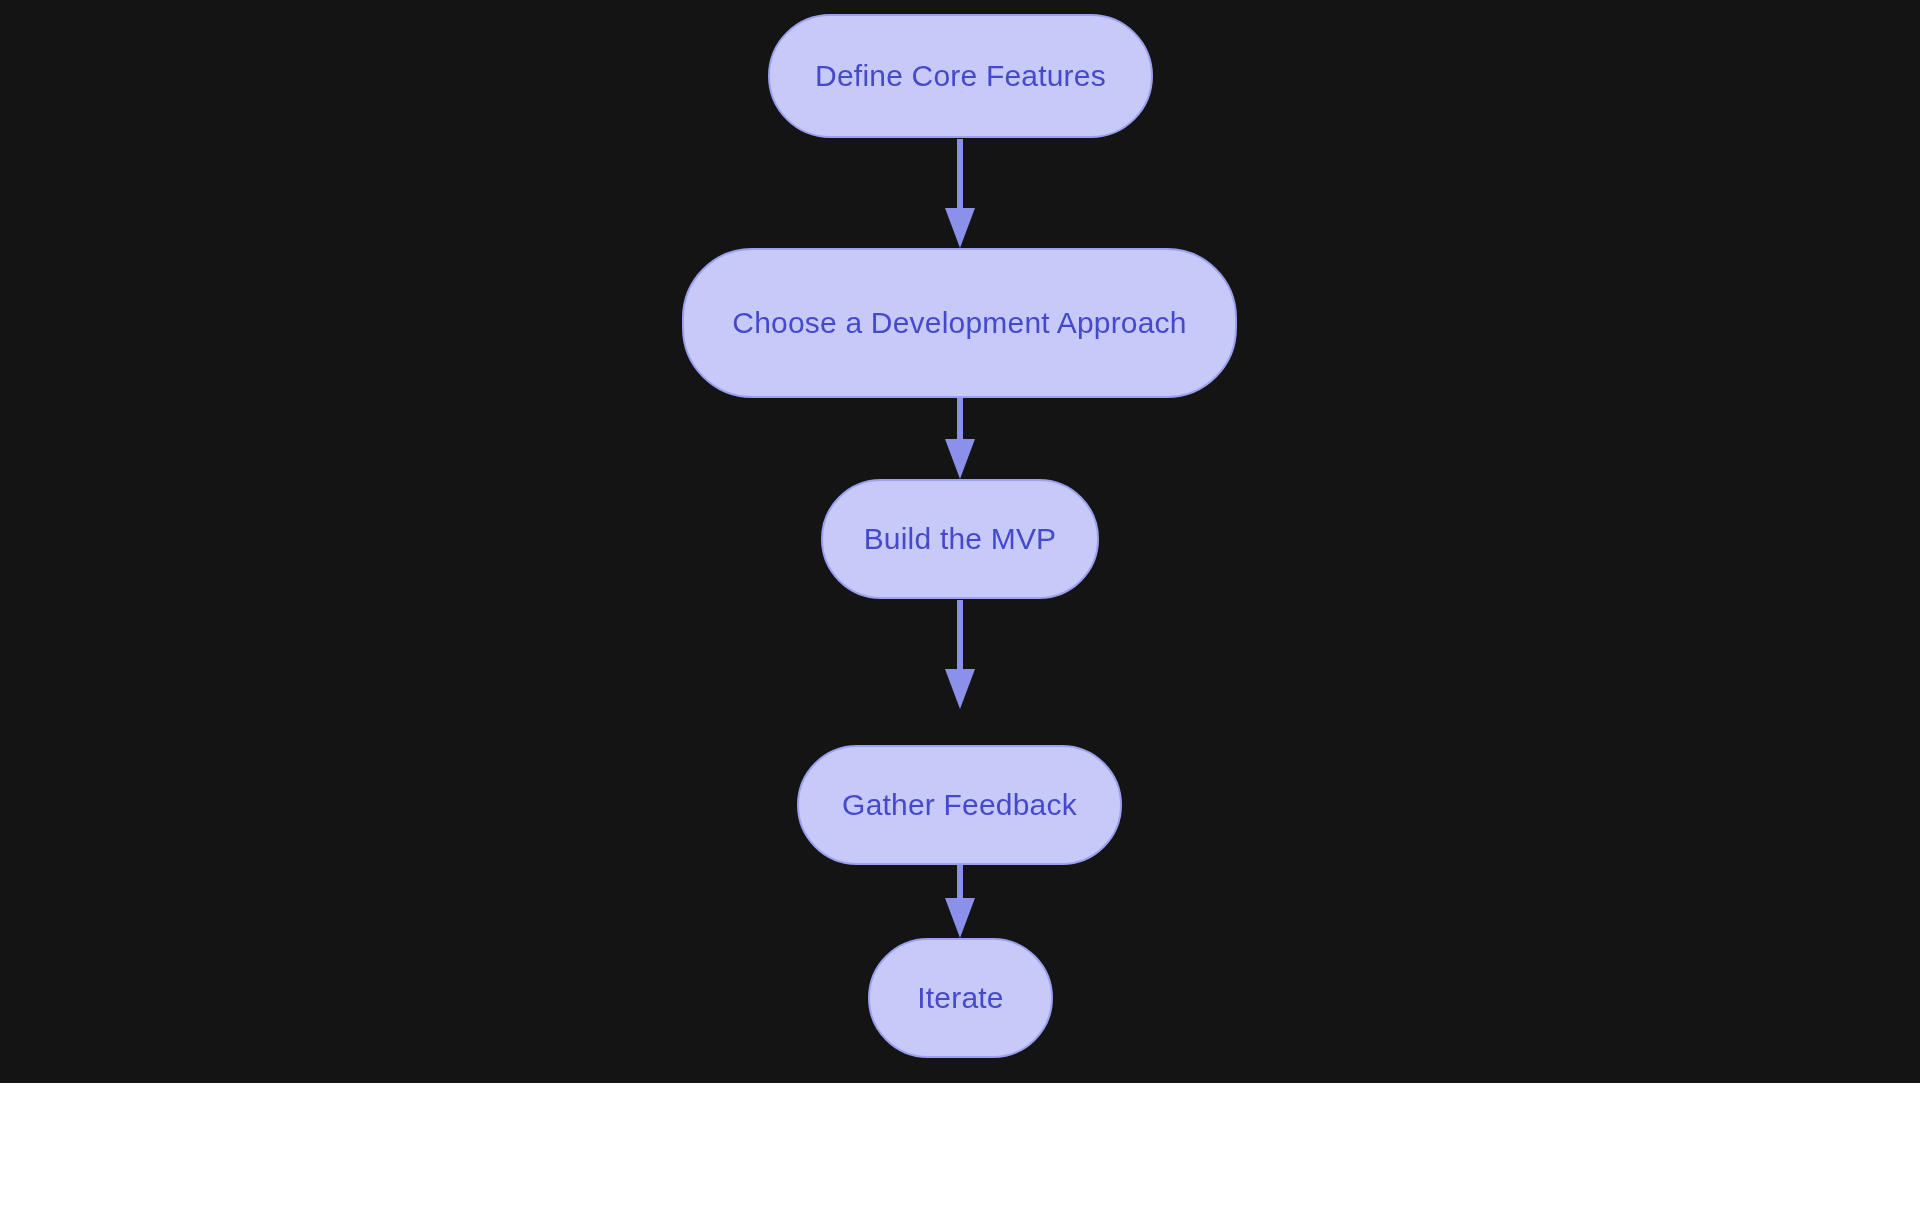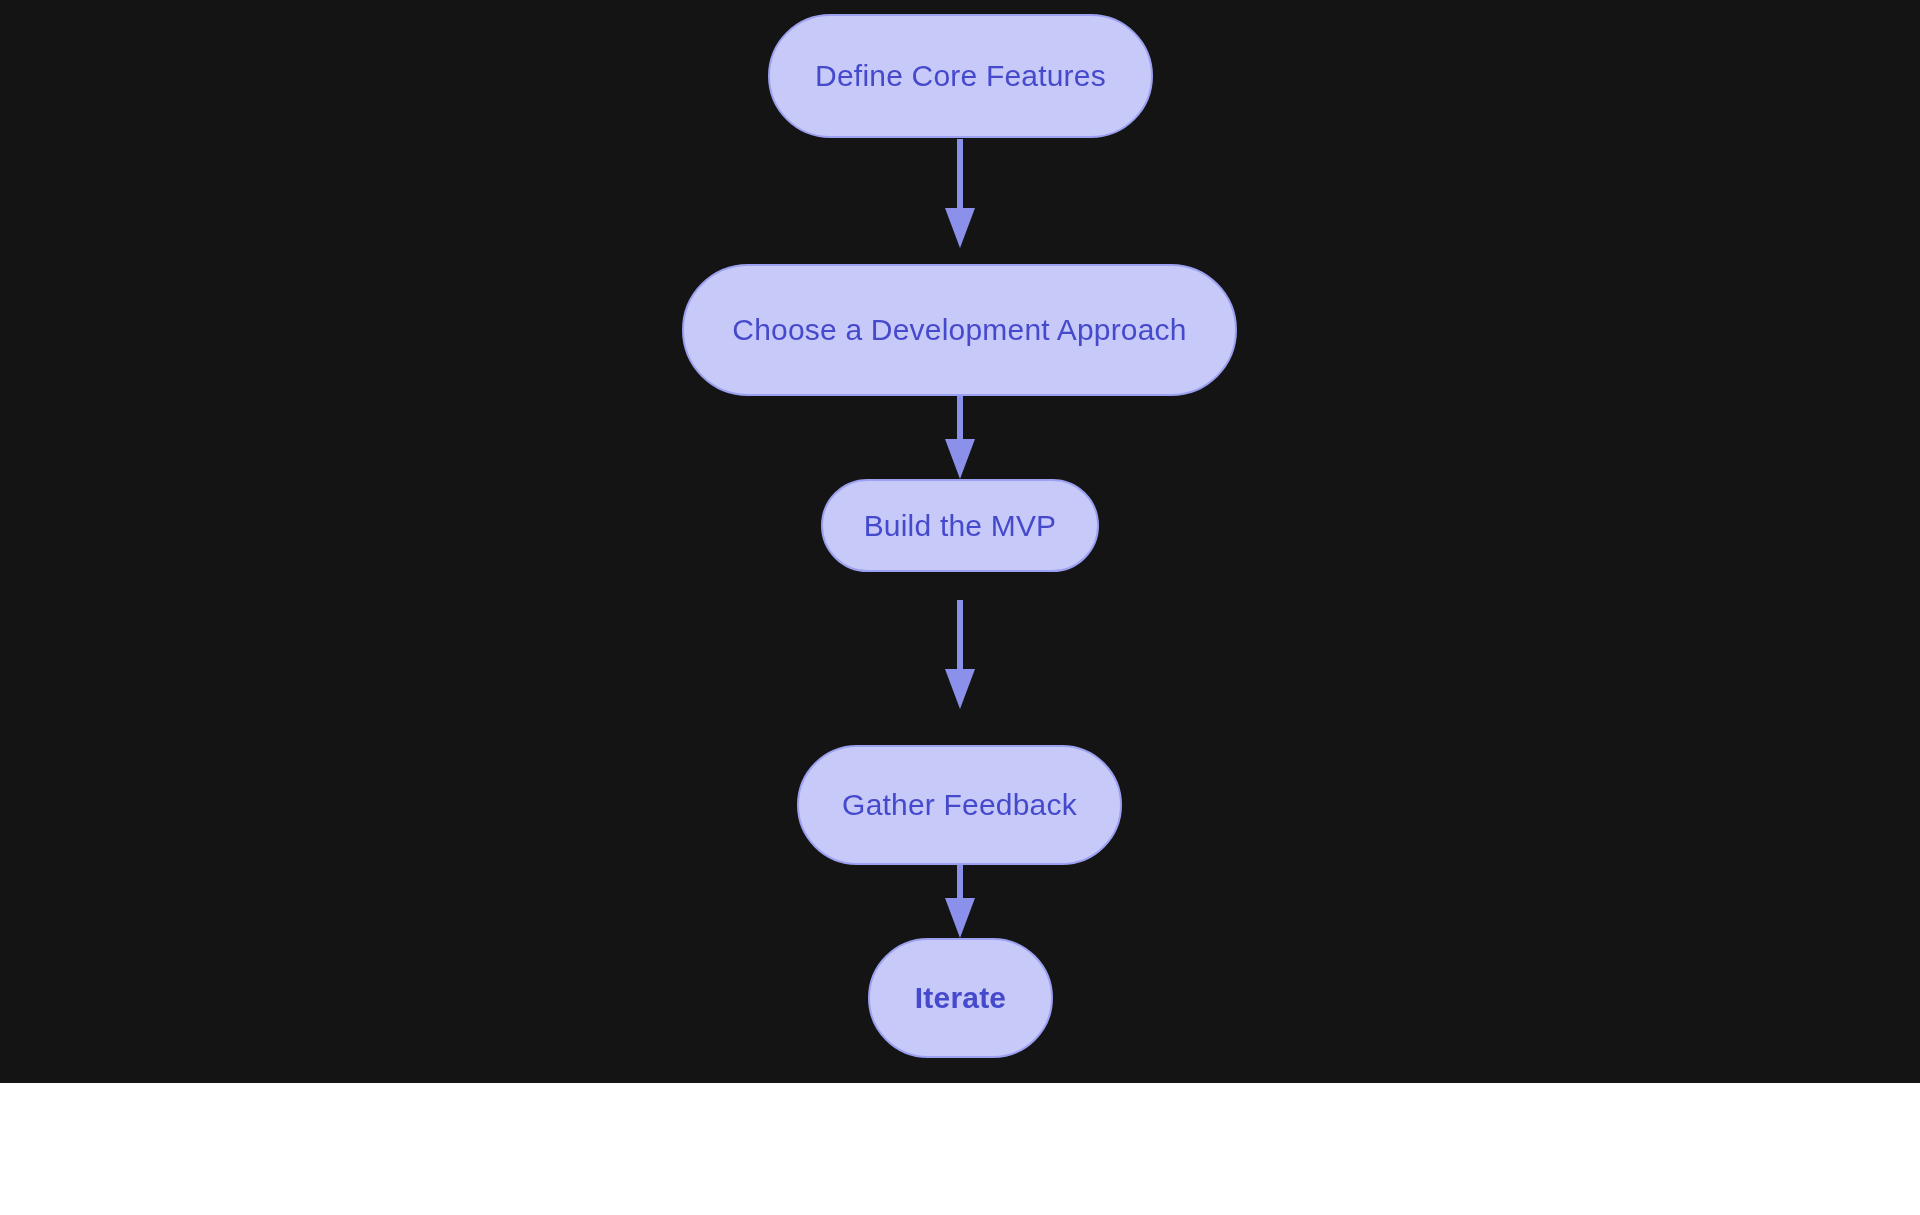--- a/index.html
+++ b/index.html
@@ -33,24 +33,24 @@
     align-items: center;
     justify-content: center;
     color: #4549cb;
     font-size: 30px;
     font-weight: 500;
     letter-spacing: 0.2px;
     text-align: center;
     white-space: nowrap;
   }
   .node-1 { left: 768px; top: 14px;  width: 385px; height: 124px; }
-  .node-2 { left: 682px; top: 248px; width: 555px; height: 132px; margin-top: 16px; }
-  .node-3 { left: 821px; top: 479px; width: 278px; height: 93px; }
+  .node-2 { left: 682px; top: 248px; width: 555px; height: 150px; }
+  .node-3 { left: 821px; top: 479px; width: 278px; height: 120px; }
   .node-4 { left: 797px; top: 709px; width: 325px; height: 120px; margin-top: 36px; }
-  .node-5 { left: 868px; top: 938px; width: 185px; height: 120px; font-weight: bold; }
+  .node-5 { left: 868px; top: 938px; width: 185px; height: 120px; }
   .edges-layer {
     position: absolute;
     left: 0; top: 0;
     width: 1920px;
     height: 1083px;
     pointer-events: none;
   }
   .footer-band {
     position: absolute;
     left: 0; top: 1083px;

